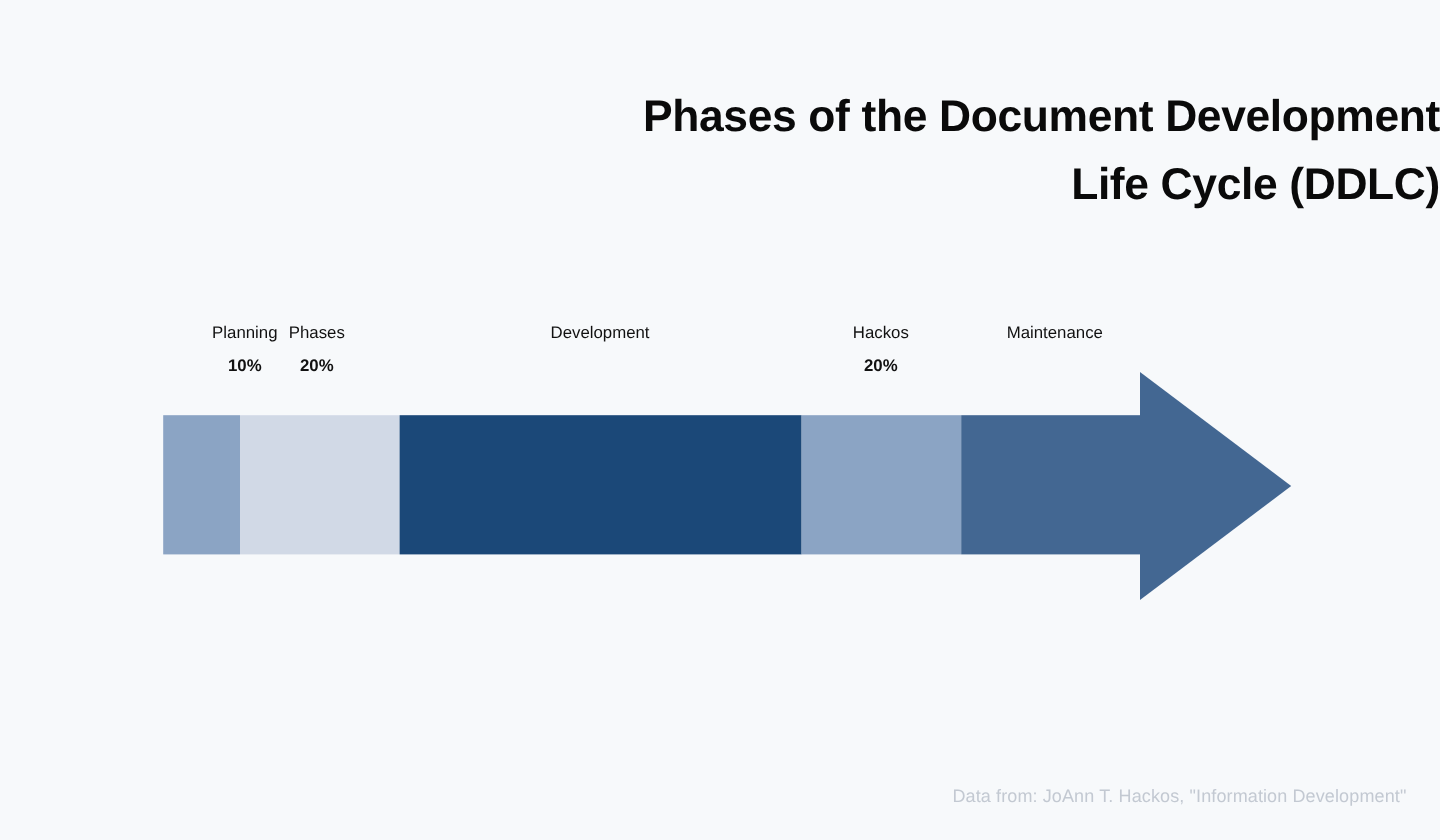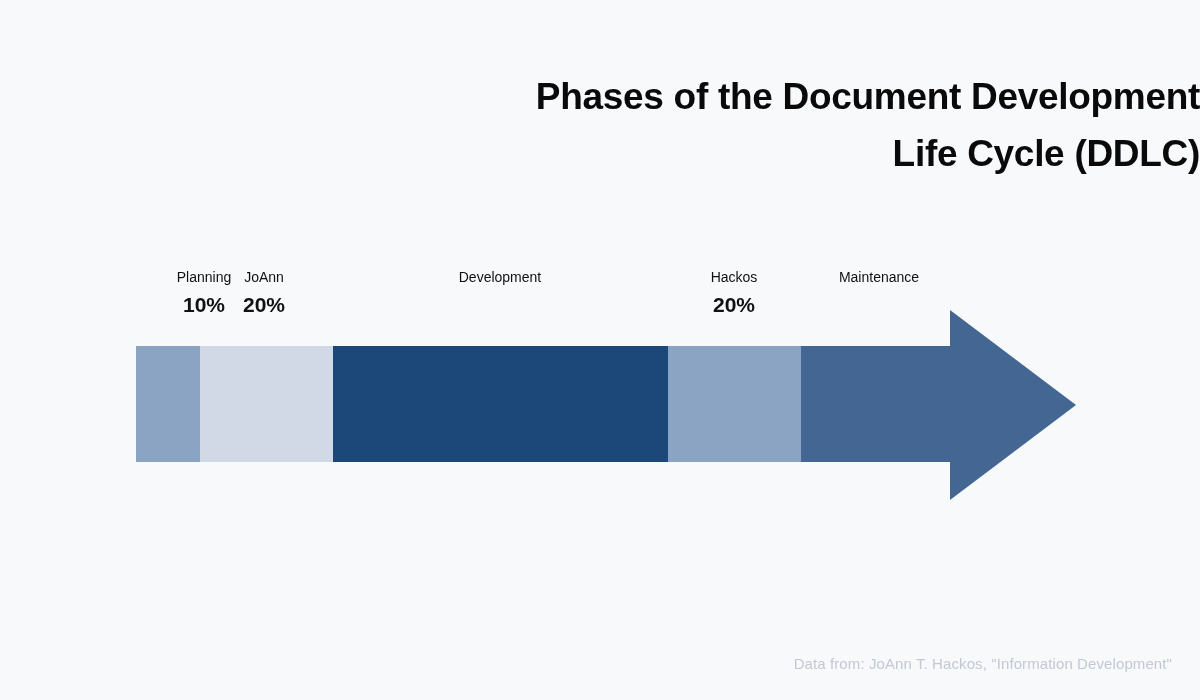--- a/index.html
+++ b/index.html
@@ -59,21 +59,21 @@
   .phase-name {
     display: block;
     font-size: 14px;
     font-weight: 400;
     color: #111111;
     white-space: nowrap;
     line-height: 19px;
   }
   .phase-pct {
     display: block;
-    font-size: 21px;
+    font-size: 14px;
     font-weight: 700;
     color: #111111;
     white-space: nowrap;
     line-height: 19px;
     margin-top: 8px;
   }
 
   
   .arrow-svg {
     position: absolute;
@@ -103,21 +103,21 @@
 <div class="chart-area">
 
   <div class="labels-layer">
 
     <div class="phase-label" style="left:-64px; width:264px;">
       <span class="phase-name">Planning</span>
       <span class="phase-pct">10%</span>
     </div>
 
     <div class="phase-label" style="left:-4px; width:264px;">
-      <span class="phase-name">JoAnn</span>
+      <span class="phase-name">Phases</span>
       <span class="phase-pct">20%</span>
     </div>
 
     <div class="phase-label" style="left:232px; width:264px;">
       <span class="phase-name">Development</span>
     </div>
 
     <div class="phase-label" style="left:466px; width:264px;">
       <span class="phase-name">Hackos</span>
       <span class="phase-pct">20%</span>

